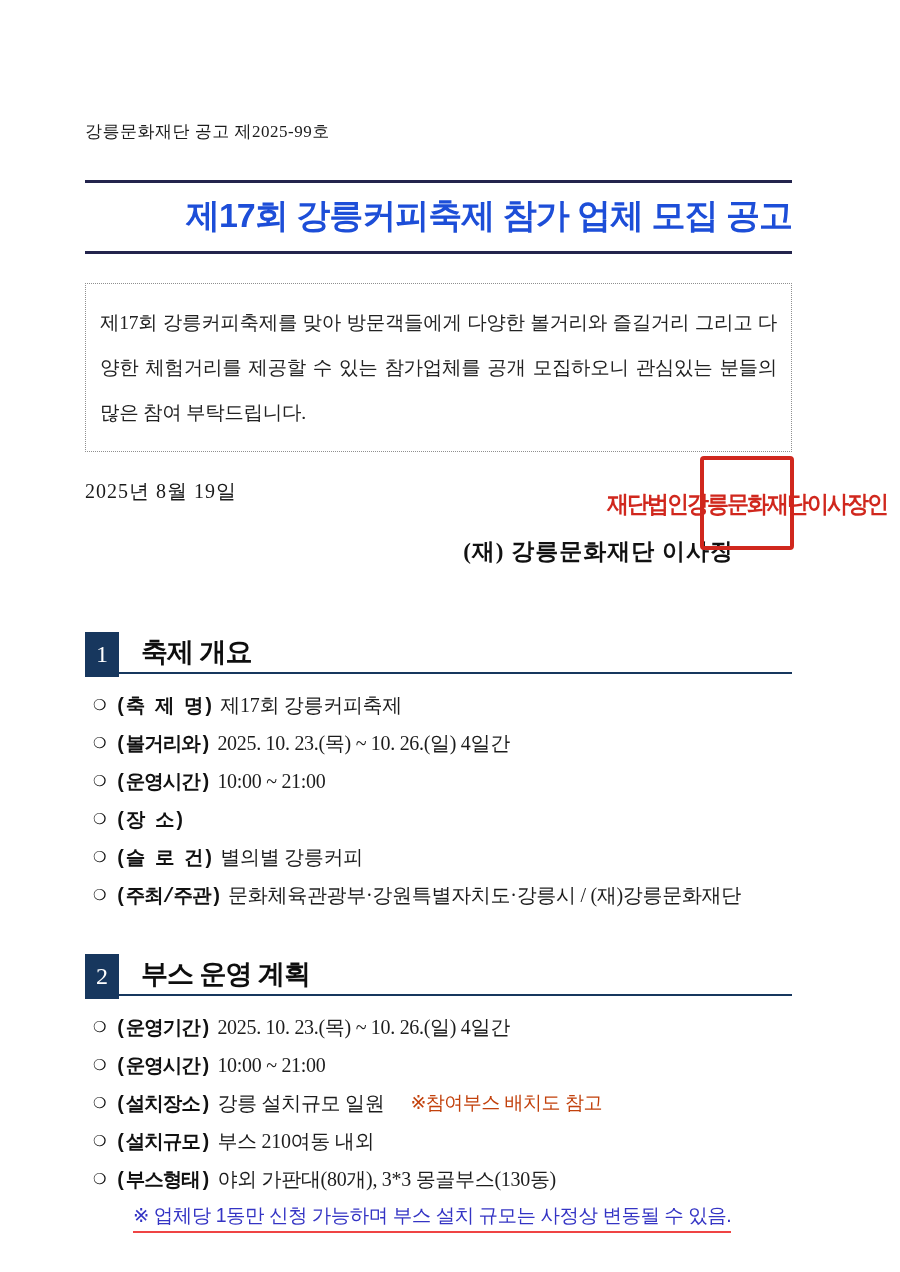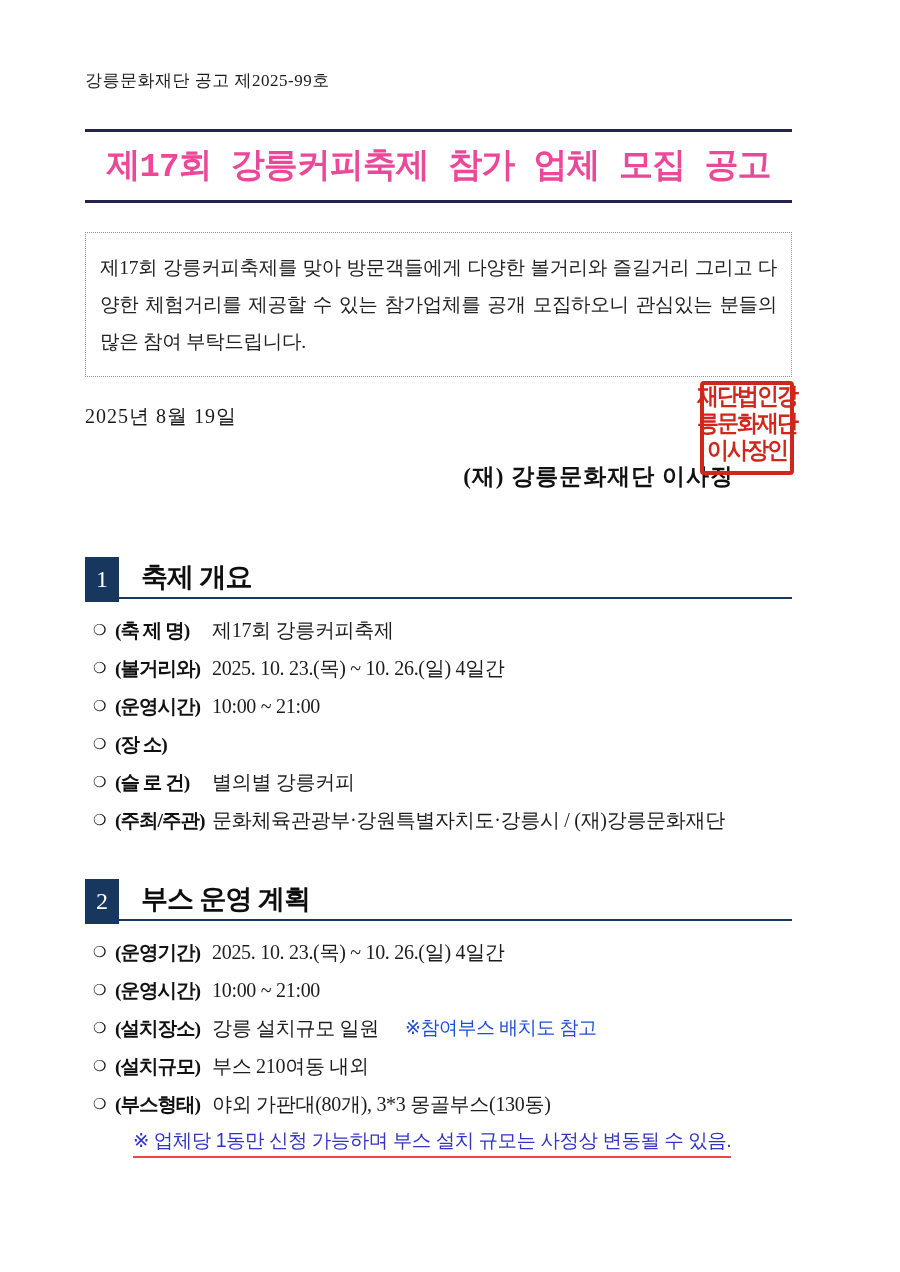--- a/index.html
+++ b/index.html
@@ -3,48 +3,48 @@
 <meta charset="utf-8">
 <style>
   html, body { margin:0; padding:0; background:#ffffff; }
   body {
     width:900px; height:1272px; overflow:hidden;
     font-family:"Liberation Serif","DejaVu Serif",serif;
     color:#1a1a1a;
   }
   .page {
     box-sizing:border-box; width:872px; height:1272px;
-    padding:69px 80px 0 85px; position:relative; background:#fff;
+    padding:120px 80px 0 85px; position:relative; background:#fff;
   }
   .doc-number { font-size:17px; letter-spacing:.5px; color:#1b1b1b; }
 
   .title-block {
     margin-top:37px; text-align:center;
     border-top:3.5px solid #23244d; border-bottom:3.5px solid #23244d;
     padding:10px 0 12px;
   }
   .title-block h1 {
-    margin:0; font-family:Liberation Mono, monospace;
-    font-weight:bold; font-size:34px; letter-spacing:-1px; color:#ec4899;
+    margin:0; font-family:Liberation Sans, sans-serif;
+    font-weight:bold; font-size:34px; letter-spacing:-1px; color:#1d4ed8;text-align:right;
   }
 
   .intro-box {
     margin-top:29px; border:1.5px dotted #8f8f8f;
-    padding:16px 14px; font-size:19.5px; line-height:37px;
+    padding:16px 14px; font-size:19.5px; line-height:45px;
     text-align:justify; color:#222; letter-spacing:-.3px;
   }
 
   .sign-area { position:relative; margin-top:26px; height:100px; }
   .sign-date { text-align:left; padding-right:85px; font-size:20px; letter-spacing:1px; }
   .sign-name { text-align:right; padding-right:58px; font-size:23px; font-weight:bold; margin-top:31px; letter-spacing:1px; color:#111; }
   .seal {
     position:absolute; top:-22px; right:-2px; width:94px; height:94px;
     box-sizing:border-box; border:4px solid #d0271d; border-radius:4px;
-    display:flex; flex-direction:column; justify-content:flex-start; align-items:center;
-    color:#d0271d; font-family:Liberation Mono, monospace;
+    display:flex; flex-direction:row; justify-content:center; align-items:center;
+    color:#d0271d; font-family:Liberation Serif, serif;
     font-weight:bold; font-size:22px; line-height:27px; letter-spacing:-2px;
     background:transparent;
   }
   .seal .seal-row { transform:scaleY(1.08); white-space:nowrap; }
 
   .sec-head {
     position:relative; border-bottom:2.5px solid #17375e;
     padding-left:56px; height:42px; margin-top:52px;
   }
   .sec-head.second { margin-top:38px; }
@@ -58,28 +58,28 @@
     display:inline-block; padding-top:4px;
     font-family:"Liberation Sans","DejaVu Sans",sans-serif;
     font-weight:bold; font-size:27px; letter-spacing:-1px; color:#0e0e0e;
   }
 
   .items { margin-top:12px; padding-left:8px; }
   .item { height:38px; display:flex; align-items:center; font-size:20px; }
   .bullet { flex:0 0 22px; font-size:15px; color:#111; line-height:1; }
   .label {
     flex:0 0 auto; min-width:90px; white-space:nowrap;
-    font-family:Liberation Serif, serif;
+    font-family:Liberation Mono, monospace;
     font-weight:bold; letter-spacing:-1px; font-size:19.5px; color:#111;
   }
   .value { margin-left:7px; white-space:nowrap; letter-spacing:-.3px; color:#1c1c1c; }
   .inline-note {
     margin-left:26px; white-space:nowrap;
     font-family:"Liberation Sans","DejaVu Sans",sans-serif;
-    font-size:19px; color:#1d4ed8; letter-spacing:-.5px;
+    font-size:19px; color:#c2410c; letter-spacing:-.5px;
   }
   .footnote-wrap { margin-top:4px; padding-left:48px; }
   .footnote {
     display:inline-block; font-family:"Liberation Sans","DejaVu Sans",sans-serif;
     font-size:19.5px; color:#3434c4; letter-spacing:-.5px;
     border-bottom:2px solid #ef4444; padding-bottom:2px;
   }
 </style>
 </head>
 <body>

